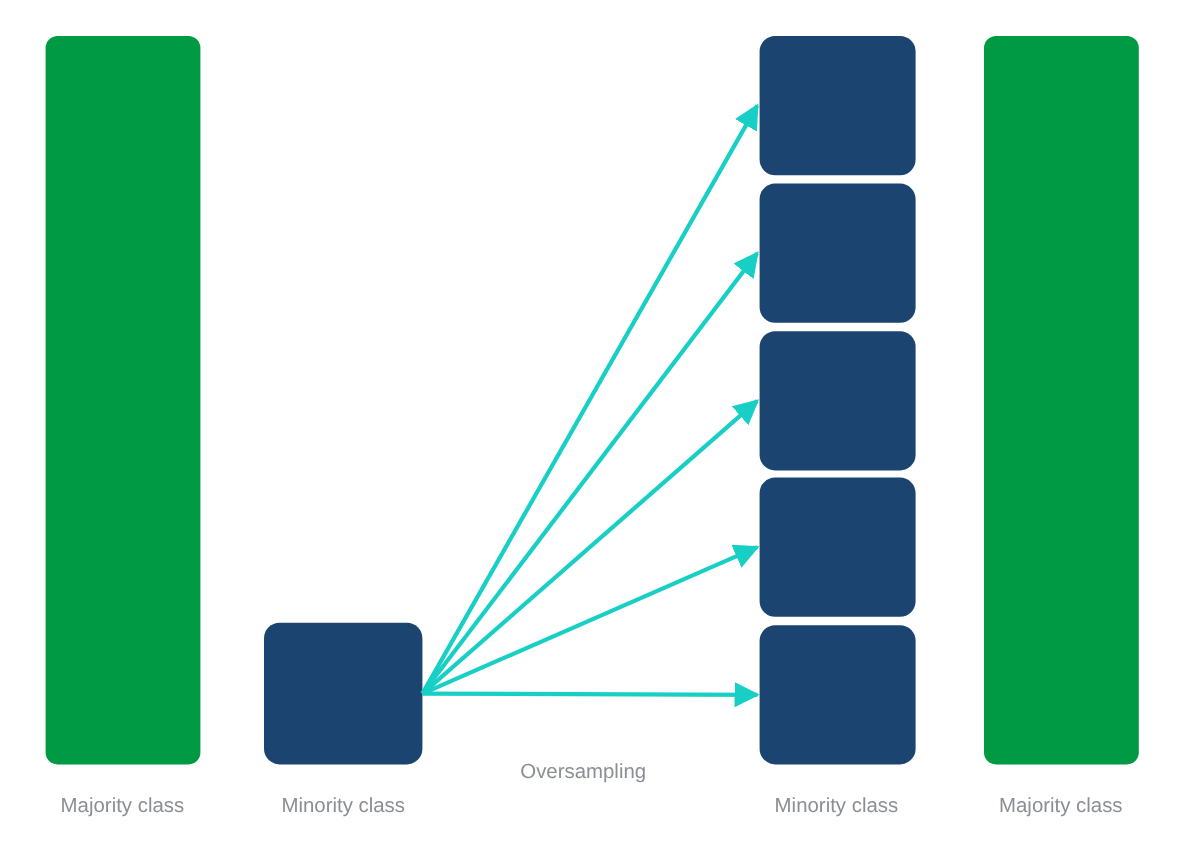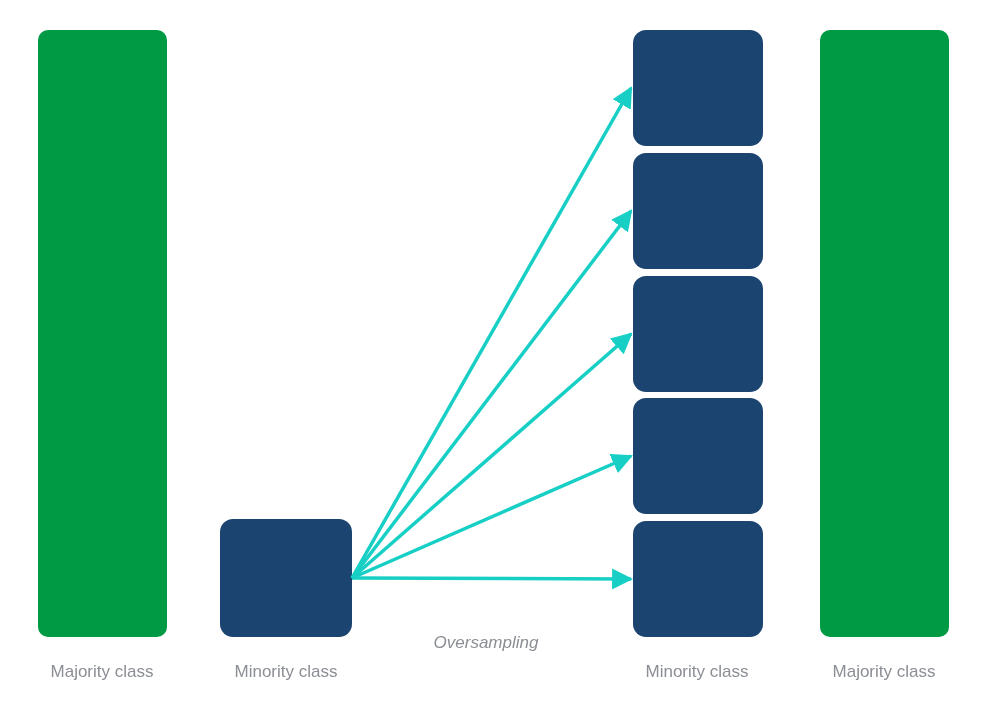--- a/index.html
+++ b/index.html
@@ -55,21 +55,21 @@
   .label{
     position:absolute;
     transform:translateX(-50%);
     color:var(--label);
     font-size:17px;
     line-height:20px;
     white-space:nowrap;
   }
   .label.majority-left{left:102px;top:662px;}
   .label.minority-left{left:286px;top:662px;}
-  .label.process{left:486px;top:633px;font-style:italic;}
+  .label.process{left:486px;top:633px;}
   .label.minority-right{left:697px;top:662px;}
   .label.majority-right{left:884px;top:662px;}
 </style>
 </head>
 <body>
 
 <div class="stage">
 
   <div class="bar left"></div>
 

